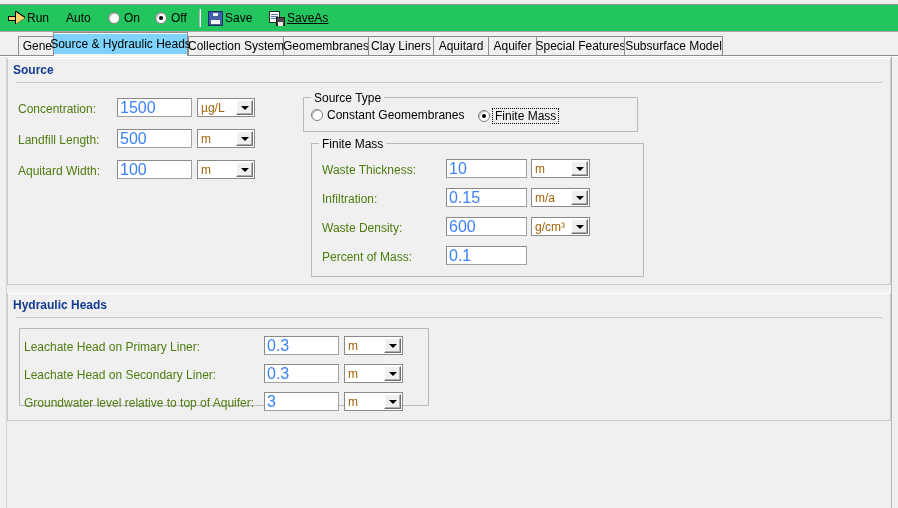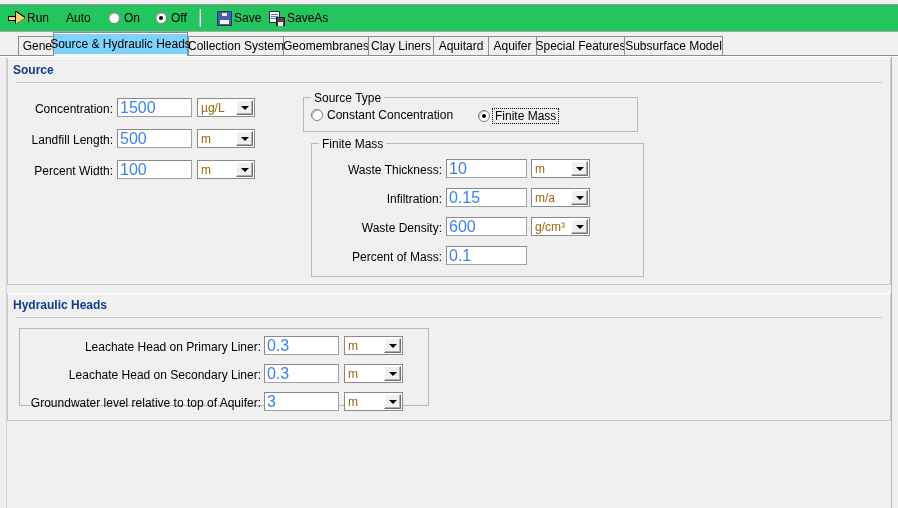--- a/index.html
+++ b/index.html
@@ -263,23 +263,22 @@
     left: 8px; right: 8px;
     top: 23px;
     height: 1px;
     background: #c9c9c9;
   }
 
   
   .lbl {
     position: absolute;
     font-size: 12px;
-    color: #000000;
-    white-space: nowrap;
-    text-align: right;
+    color: #4d7c0f;
+    white-space: nowrap;
   }
 
   
   .tbox {
     position: absolute;
     height: 19px;
     background: #ffffff;
     border: 1px solid #a0a0a0;
     border-top-color: #8a8a8a;
     border-left-color: #8a8a8a;
@@ -388,30 +387,30 @@
       <span class="radio-label">On</span>
     </div>
 
     <div class="tb-item" style="left:155px;">
       <span class="radio checked"></span>
       <span class="radio-label">Off</span>
     </div>
 
     <div class="tb-sep" style="left:199px;"></div>
 
-    <div class="tb-item" style="left:208px;margin-left:9px;">
+    <div class="tb-item" style="left:208px;">
       <span class="floppy">
         <span class="body"></span>
           <span class="shutter"></span>
           <span class="label"></span>
       </span>
       <span class="tb-label">Save</span>
     </div>
 
-    <div class="tb-item" style="left:269px;">
+    <div class="tb-item" style="left:269px;text-decoration:underline;">
       <span class="saveas-icon">
         <span class="doc">
             <i></i>
             <i></i>
             <i></i>
           </span>
           <span class="mini"></span>
       </span>
       <span class="tb-label">SaveAs</span>
     </div>
@@ -468,35 +467,35 @@
 
       <div class="lbl" style="left:10px; top:74px; width:95px;">Landfill Length:</div>
       <input class="tbox" style="left: 109px; top: 70px; width: 75px;" value="500">
       <div class="combo" style="left:189px; top:70px; width:58px;">
         <span class="ctext">m</span>
         <span class="cbtn">
             <span class="arrow"></span>
           </span>
       </div>
 
-      <div class="lbl" style="left:10px; top:105px; width:95px;">Percent Width:</div>
+      <div class="lbl" style="left:10px; top:105px; width:95px;">Aquitard Width:</div>
       <input class="tbox" style="left: 109px; top: 101px; width: 75px;" value="100">
       <div class="combo" style="left:189px; top:101px; width:58px;">
         <span class="ctext">m</span>
         <span class="cbtn">
             <span class="arrow"></span>
           </span>
       </div>
 
       <div class="group" style="left:295px; top:38px; width:335px; height:35px;">
         <span class="gtitle">Source Type</span>
 
         <div class="radio-row" style="left:7px; top:10px;">
           <span class="radio"></span>
-          <span class="radio-label">Constant Concentration</span>
+          <span class="radio-label">Constant Geomembranes</span>
         </div>
 
         <div class="radio-row" style="left:174px; top:10px;">
           <span class="radio checked"></span>
           <span class="radio-label focus-ring">Finite Mass</span>
         </div>
       </div>
 
       <div class="group" style="left:303px; top:84px; width:333px; height:134px;">
         <span class="gtitle">Finite Mass</span>

